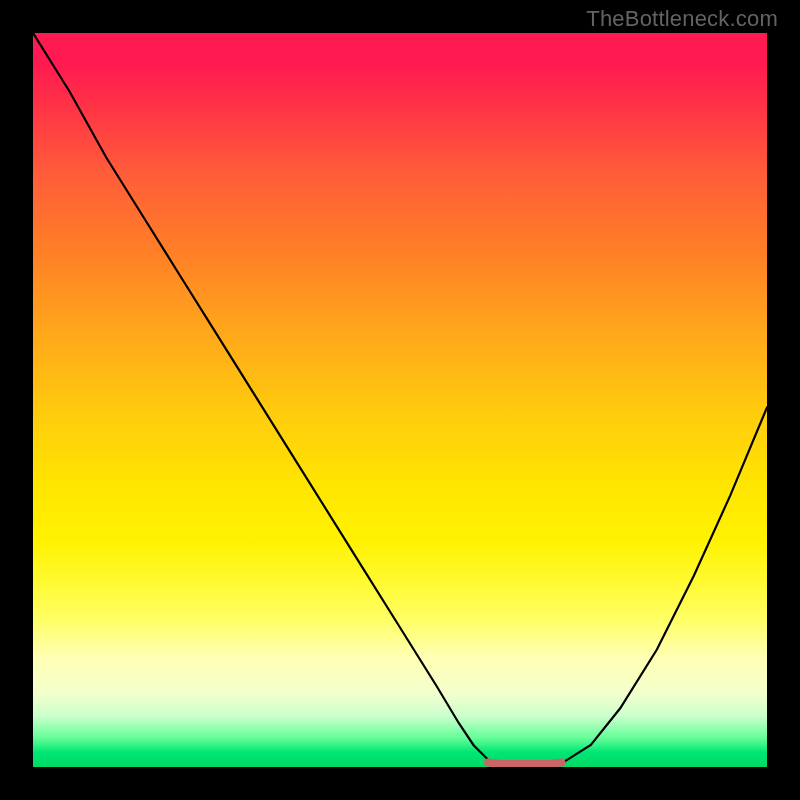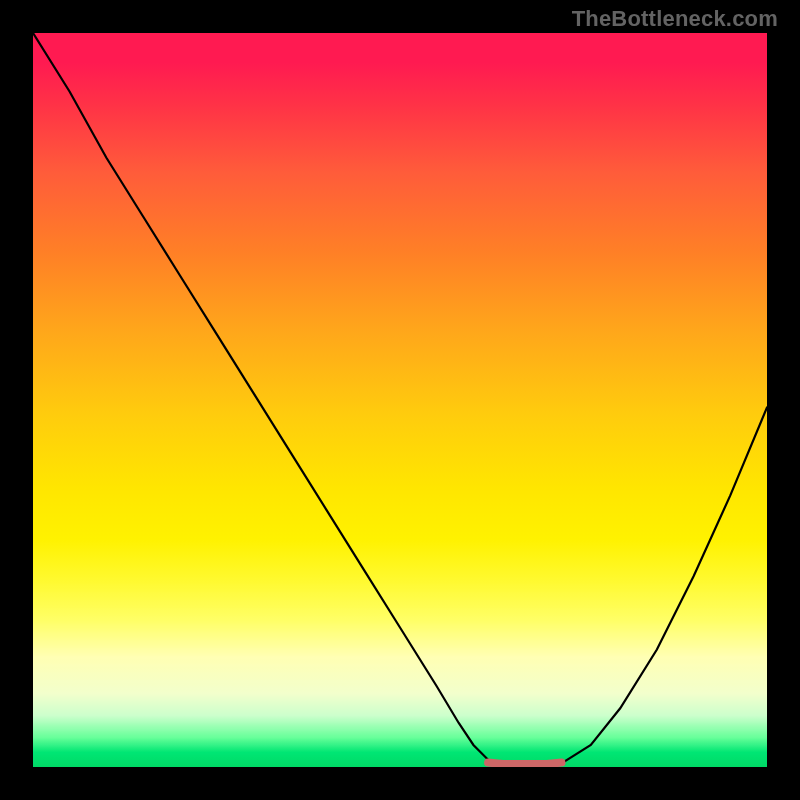--- a/index.html
+++ b/index.html
@@ -9,21 +9,20 @@
     height: 800px;
     background: #000;
     font-family: Arial, Helvetica, sans-serif;
     overflow: hidden;
   }
   .frame {
     position: relative;
     width: 800px;
     height: 800px;
     background: #000;
-    font-weight: bold;
   }
   .plot-area {
     position: absolute;
     left: 33px;
     top: 33px;
     width: 734px;
     height: 734px;
     overflow: hidden;
   }
   .gradient-bg {

